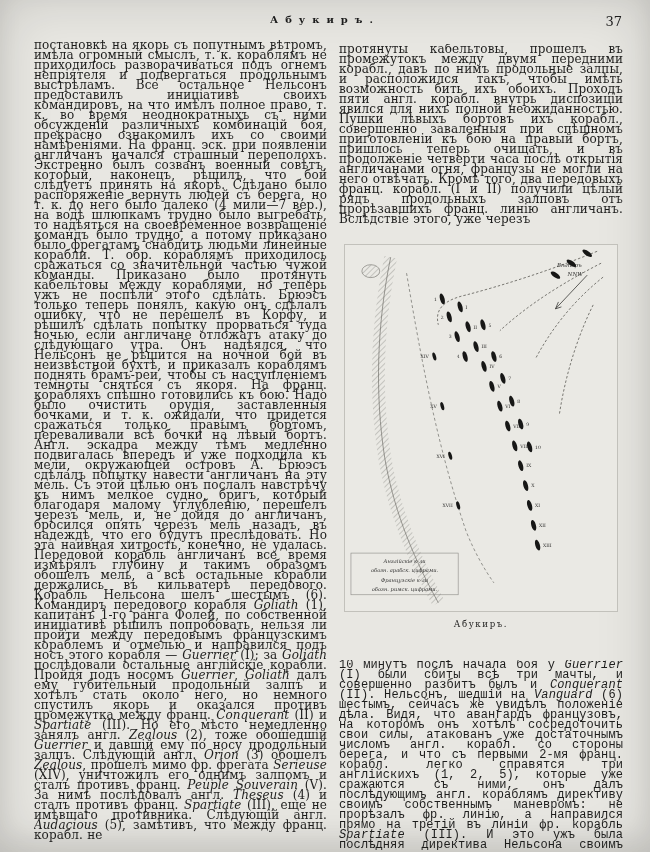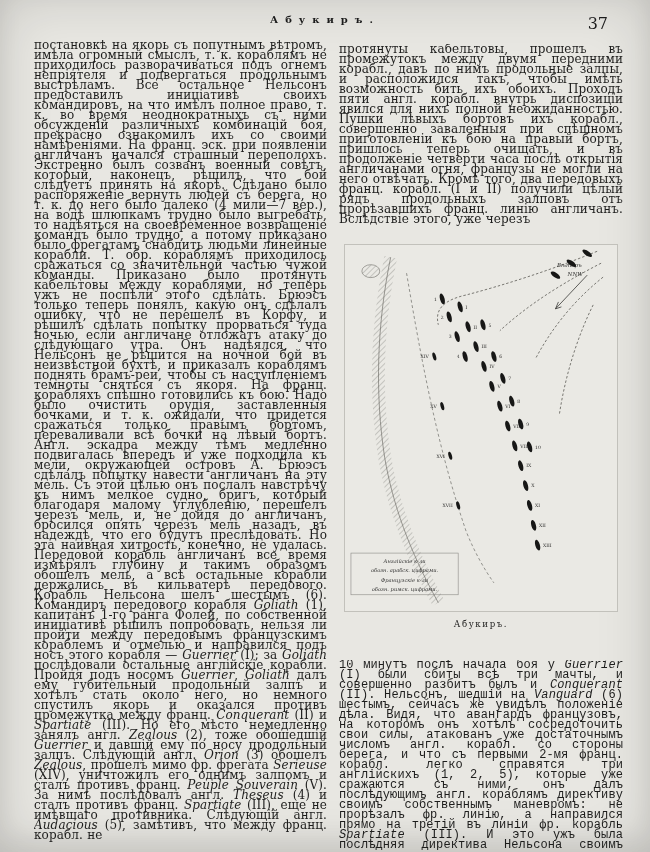--- a/index.html
+++ b/index.html
@@ -8,21 +8,21 @@
   #page {
     position:relative; width:650px; height:852px;
     background:#e8e7e2; color:#1c1c1c; overflow:hidden;
     box-shadow: inset 0 0 55px rgba(0,0,0,.14), inset 0 -12px 25px rgba(0,0,0,.07);
   }
   .header { position:absolute; top:14px; left:0; right:0; height:16px; }
   .running-title {
     position:absolute; left:0; right:0; text-align:center;
     font-size:10px; font-weight:bold; letter-spacing:7px;
   }
-  .page-number { position:absolute; right:42px; top:0; font-size:16px; }
+  .page-number { position:absolute; right:28px; top:0; font-size:13px; }
   .textblock {
     font-size:12px; line-height:10px; text-align:justify;
     letter-spacing:0.1px; word-spacing:0.4px; color:#1d1d1c;
   }
   .it { font-style: italic; }
   .col-left {
     position:absolute; left:34px; top:40px; width:293px; height:806px; overflow:hidden;
   }
   .col-right {
     position:absolute; left:339px; top:44px; width:284px; height:806px;

